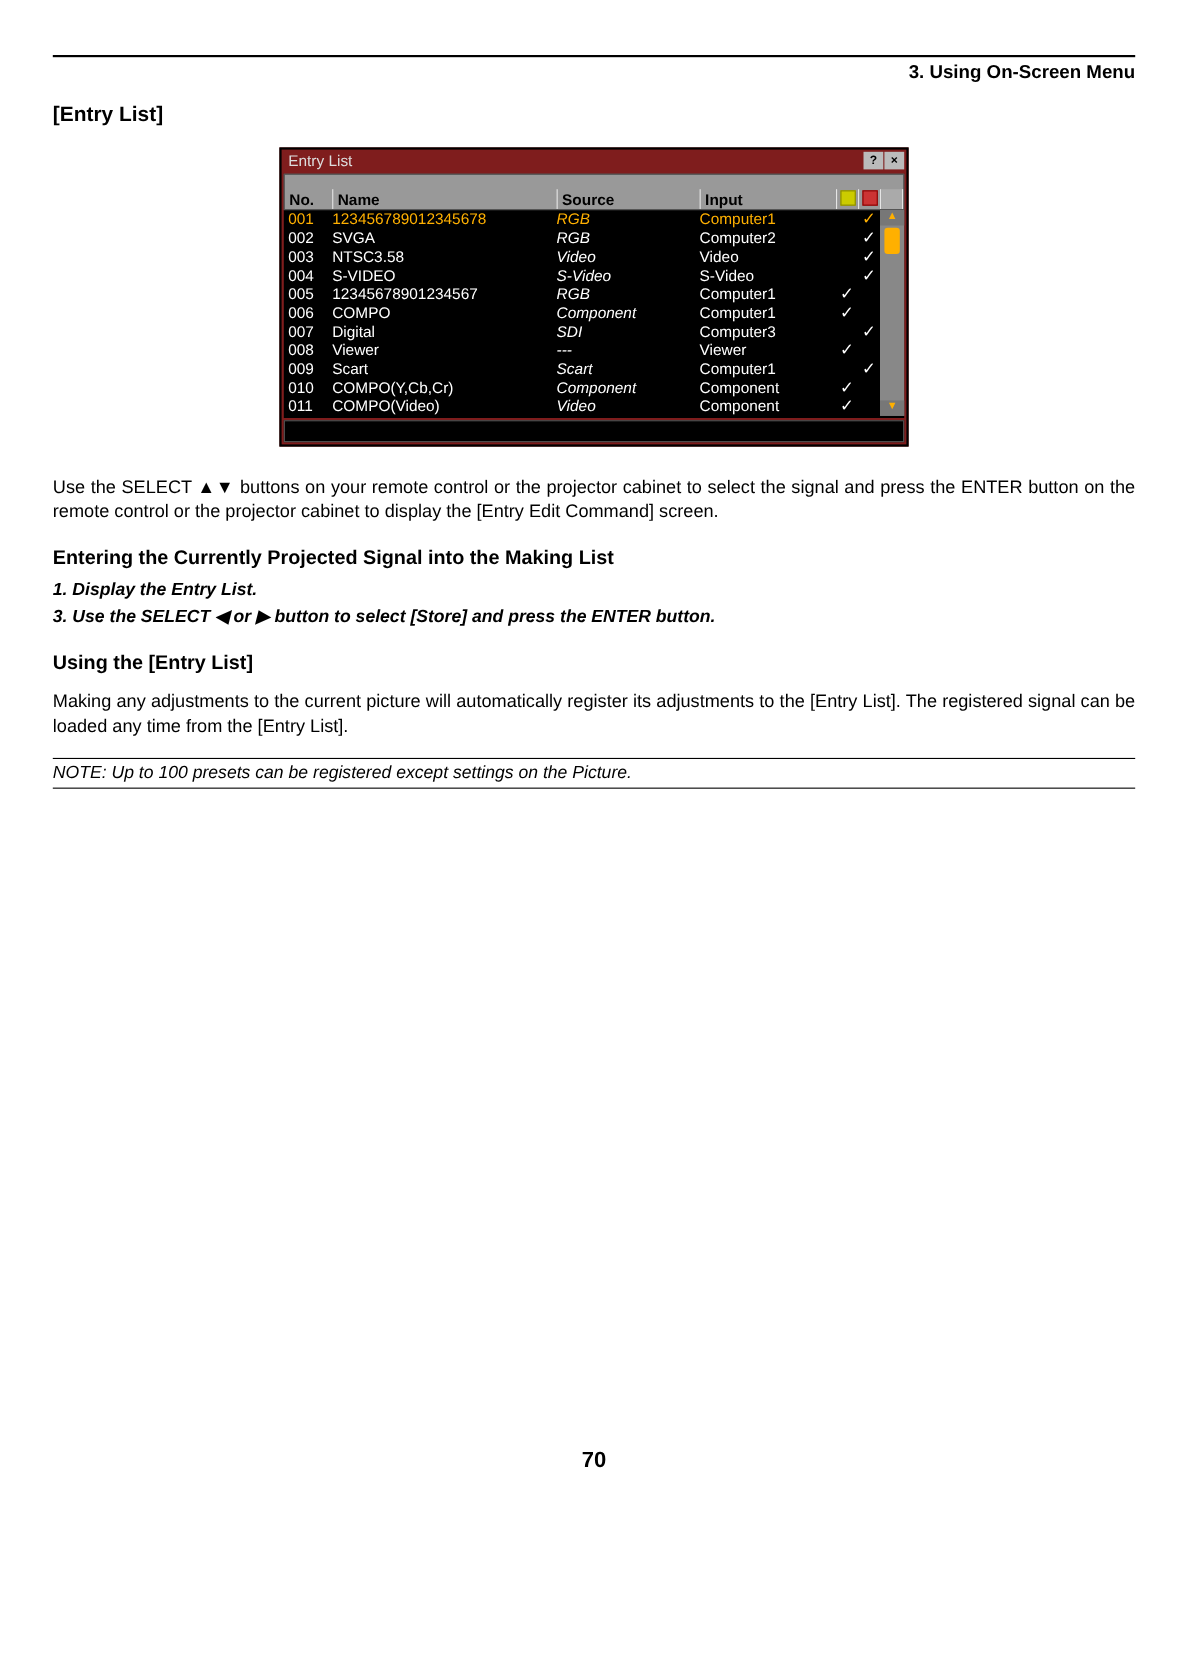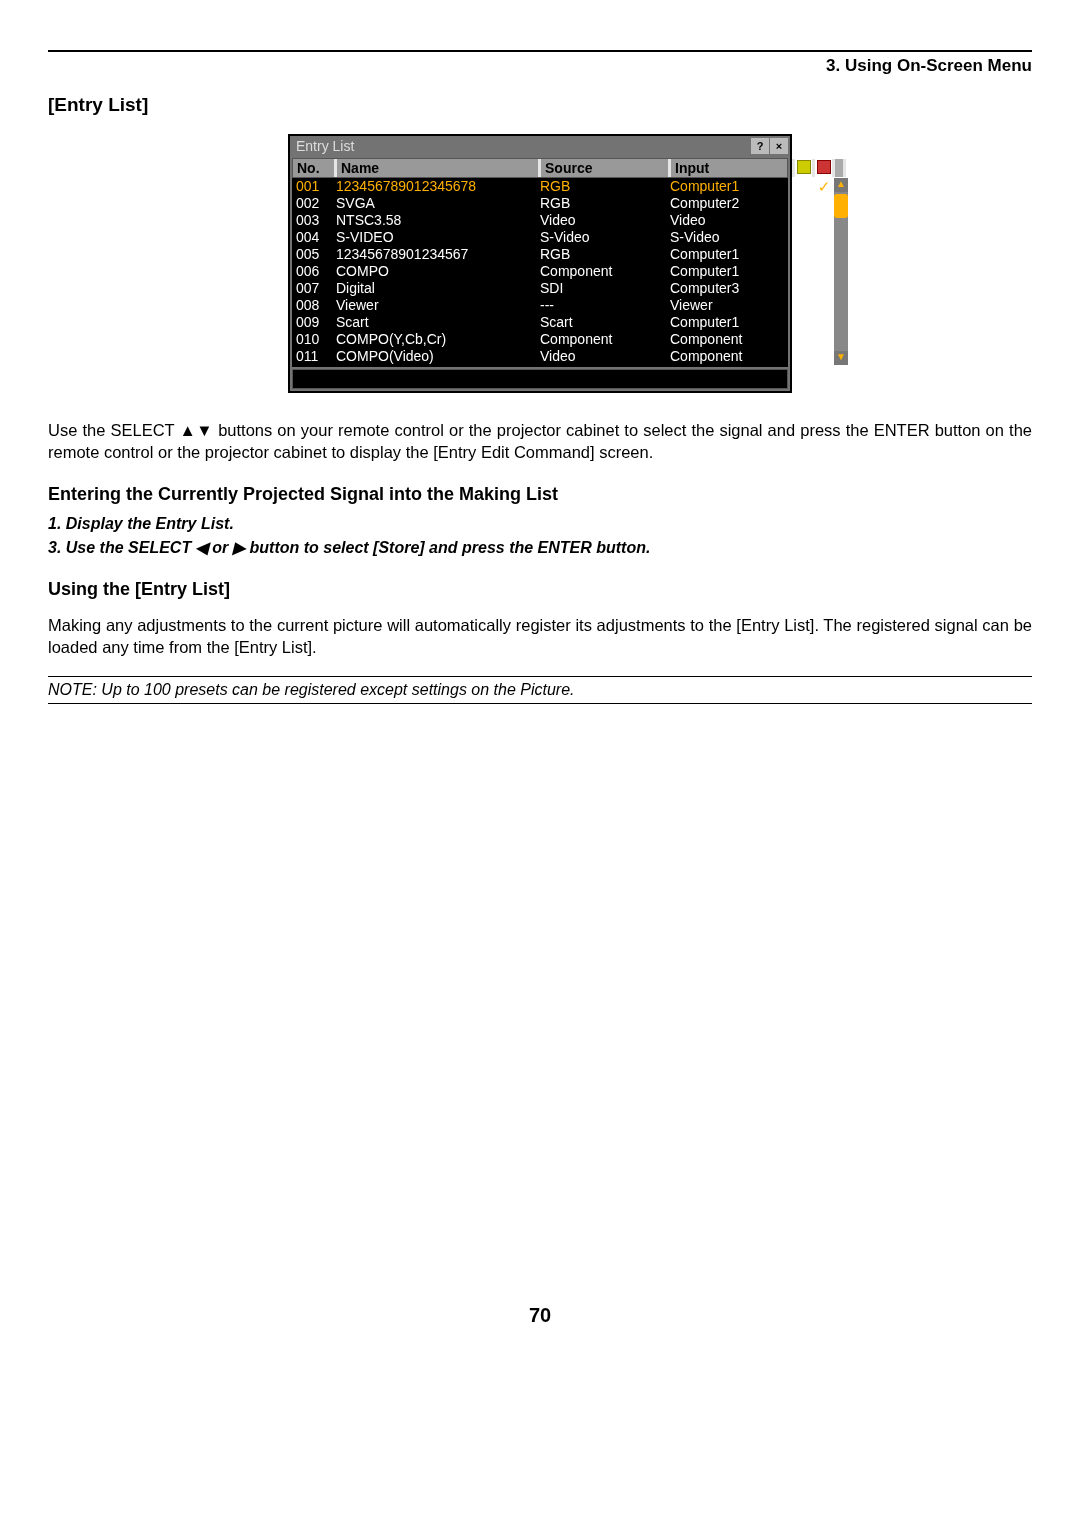--- a/index.html
+++ b/index.html
@@ -21,24 +21,24 @@
     font-weight: bold;
     font-size: 17px;
     margin-bottom: 18px;
   }
   .section-title {
     font-weight: bold;
     font-size: 19px;
     margin-bottom: 18px;
   }
   .dialog {
-    width: 504px;
+    width: 572px;
     margin: 0 auto 26px auto;
     border: 2px solid #000;
-    background: #737373;
+    background: #7f1d1d;
     font-family: "Verdana", sans-serif;
     font-size: 14px;
   }
   .dialog-titlebar {
     display: flex;
     align-items: center;
     color: #ddd;
     padding: 2px 2px 2px 6px;
   }
   .dialog-titlebar .spacer { flex: 1; }
@@ -62,21 +62,22 @@
   }
   .column-row {
     display: flex;
     background: #999;
     color: #000;
     font-weight: bold;
     border: 1px solid #555;
   }
   .col {
     padding: 1px 4px;
-    border-right: 3px solid #e5e5e5;
+    border-right: 1px solid #e5e5e5;
+    margin-top: 13px;
   }
   .c-no { flex: 0 0 44px; }
   .c-name { flex: 0 0 204px; }
   .c-src { flex: 0 0 130px; }
   .c-in { flex: 0 0 124px; }
   .c-lock { flex: 0 0 20px; text-align:center; padding:0; }
   .c-skip { flex: 0 0 20px; text-align:center; padding:0; }
   .c-scroll { flex: 1; background:#aaa; }
   .mini-icon {
     display:inline-block; width:14px; height:14px; margin-top:1px;
@@ -86,21 +87,21 @@
   .rows-body { flex: 1; }
   .row {
     display: flex;
     color: #fff;
     font-size: 14px;
     line-height: 17px;
   }
   .row.sel { color: #ffb000; }
   .r-no { flex: 0 0 44px; padding-left: 4px; }
   .r-name { flex: 0 0 204px; }
-  .r-src { flex: 0 0 130px; }
+  .r-src { flex: 0 0 130px; font-style: italic; }
   .r-in { flex: 0 0 124px; }
   .r-lock { flex: 0 0 20px; text-align:center; }
   .r-skip { flex: 0 0 20px; text-align:center; }
   .check { font-size: 15px; }
   .scrollbar {
     width: 22px;
     background: #888;
     display: flex;
     flex-direction: column;
     align-items: center;

